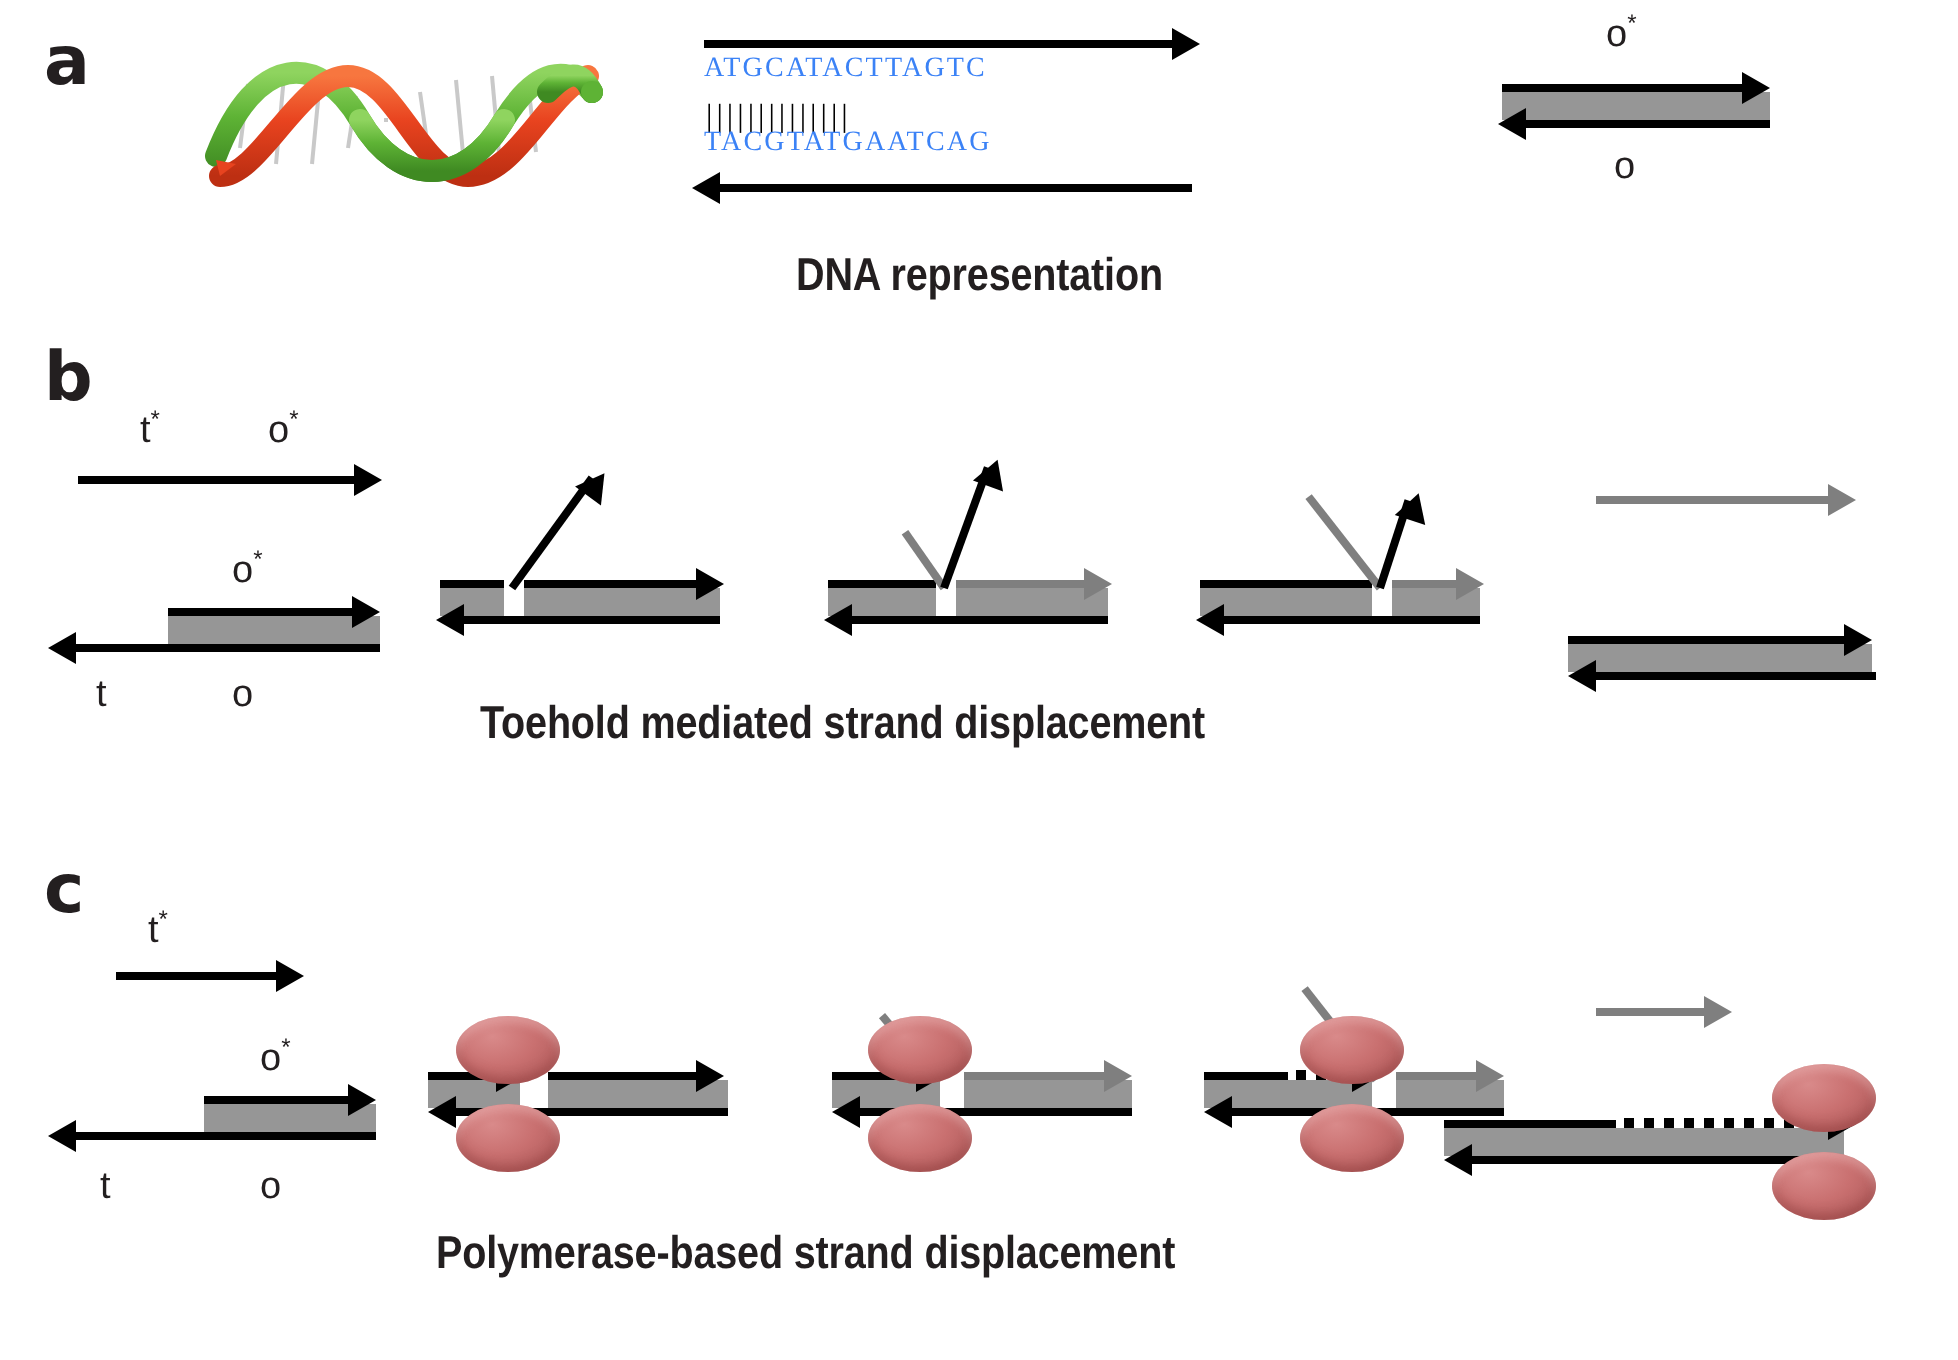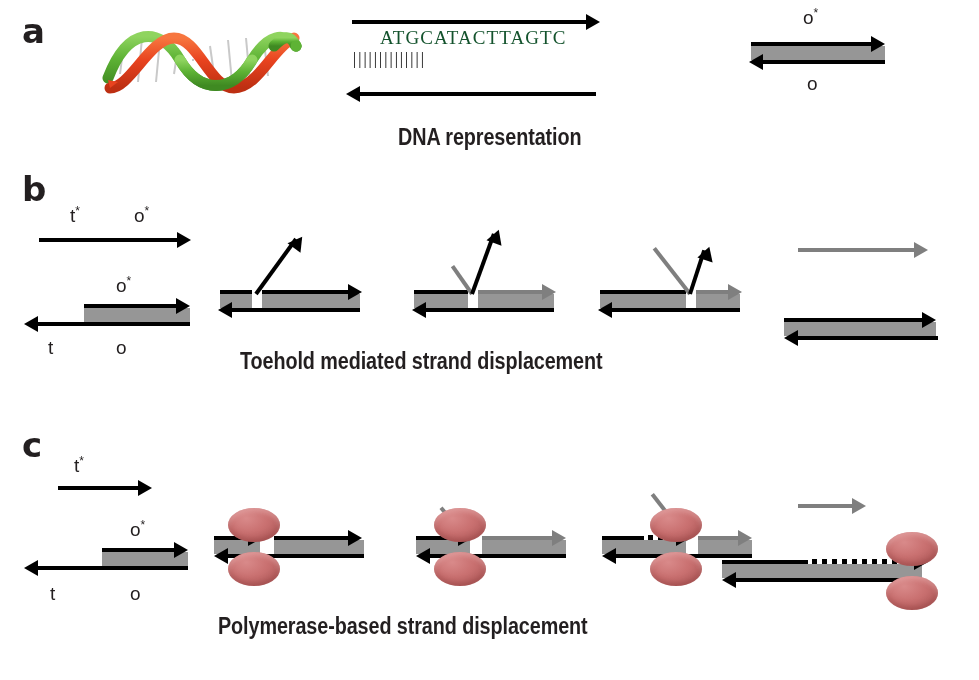--- a/index.html
+++ b/index.html
@@ -51,26 +51,25 @@
   }
   .dlabel sup {
     font-size: 12px;
     vertical-align: super;
     line-height: 0;
   }
 
   
   .seqblock {
     font-family: "Liberation Serif", serif;
-    font-size: 19px;
+    font-size: 14px;
     letter-spacing: 1.1px;
-    color: #14532d;
+    color: #3b82f6;
     line-height: 1.02;
     white-space: nowrap;
-    margin-left: 28px;
   }
   .bonds {
     font-family: "Liberation Serif", serif;
     font-size: 16px;
     letter-spacing: 2.0px;
     color: #000;
     line-height: 0.85;
     white-space: nowrap;
   }
 
@@ -194,20 +193,21 @@
 
   <div class="abs" style="left:340px; top:12px; width:270px; height:92px;">
 
     <div class="shaft" style="left:12px; top:8px; width:236px;"></div>
     <div class="head-r" style="left:246px; top:2px;"></div>
 
     <div class="abs seqblock" style="left:12px; top:16px;">ATGCATACTTAGTC</div>
 
     <div class="abs bonds" style="left:13px; top:40px;">||||||||||||||</div>
 
+    <div class="abs seqblock" style="left:12px; top:53px;">TACGTATGAATCAG</div>
 
     <div class="shaft" style="left:20px; top:80px; width:236px;"></div>
     <div class="head-l" style="left:6px; top:74px;"></div>
   </div>
 
   <div class="abs" style="left:745px; top:8px; width:160px; height:90px;">
     <div class="abs dlabel" style="left:58px; top:0px;">
       o<sup>*</sup>
     </div>
 

